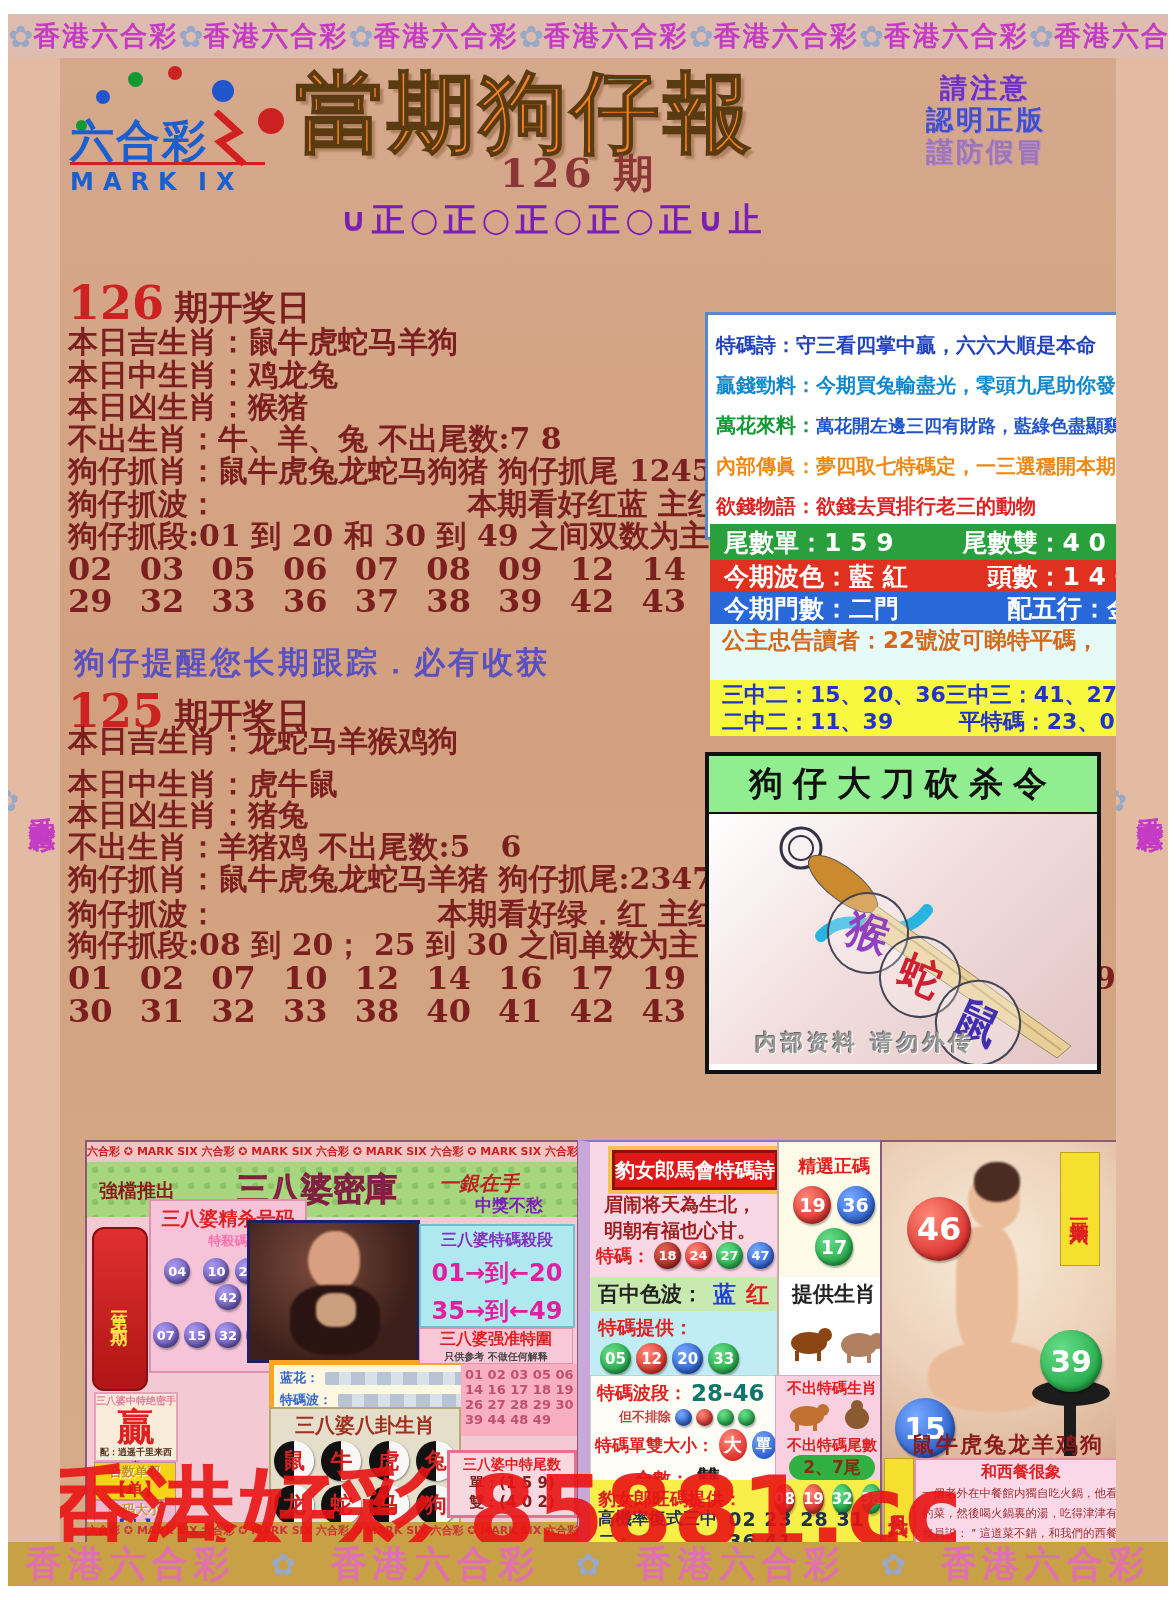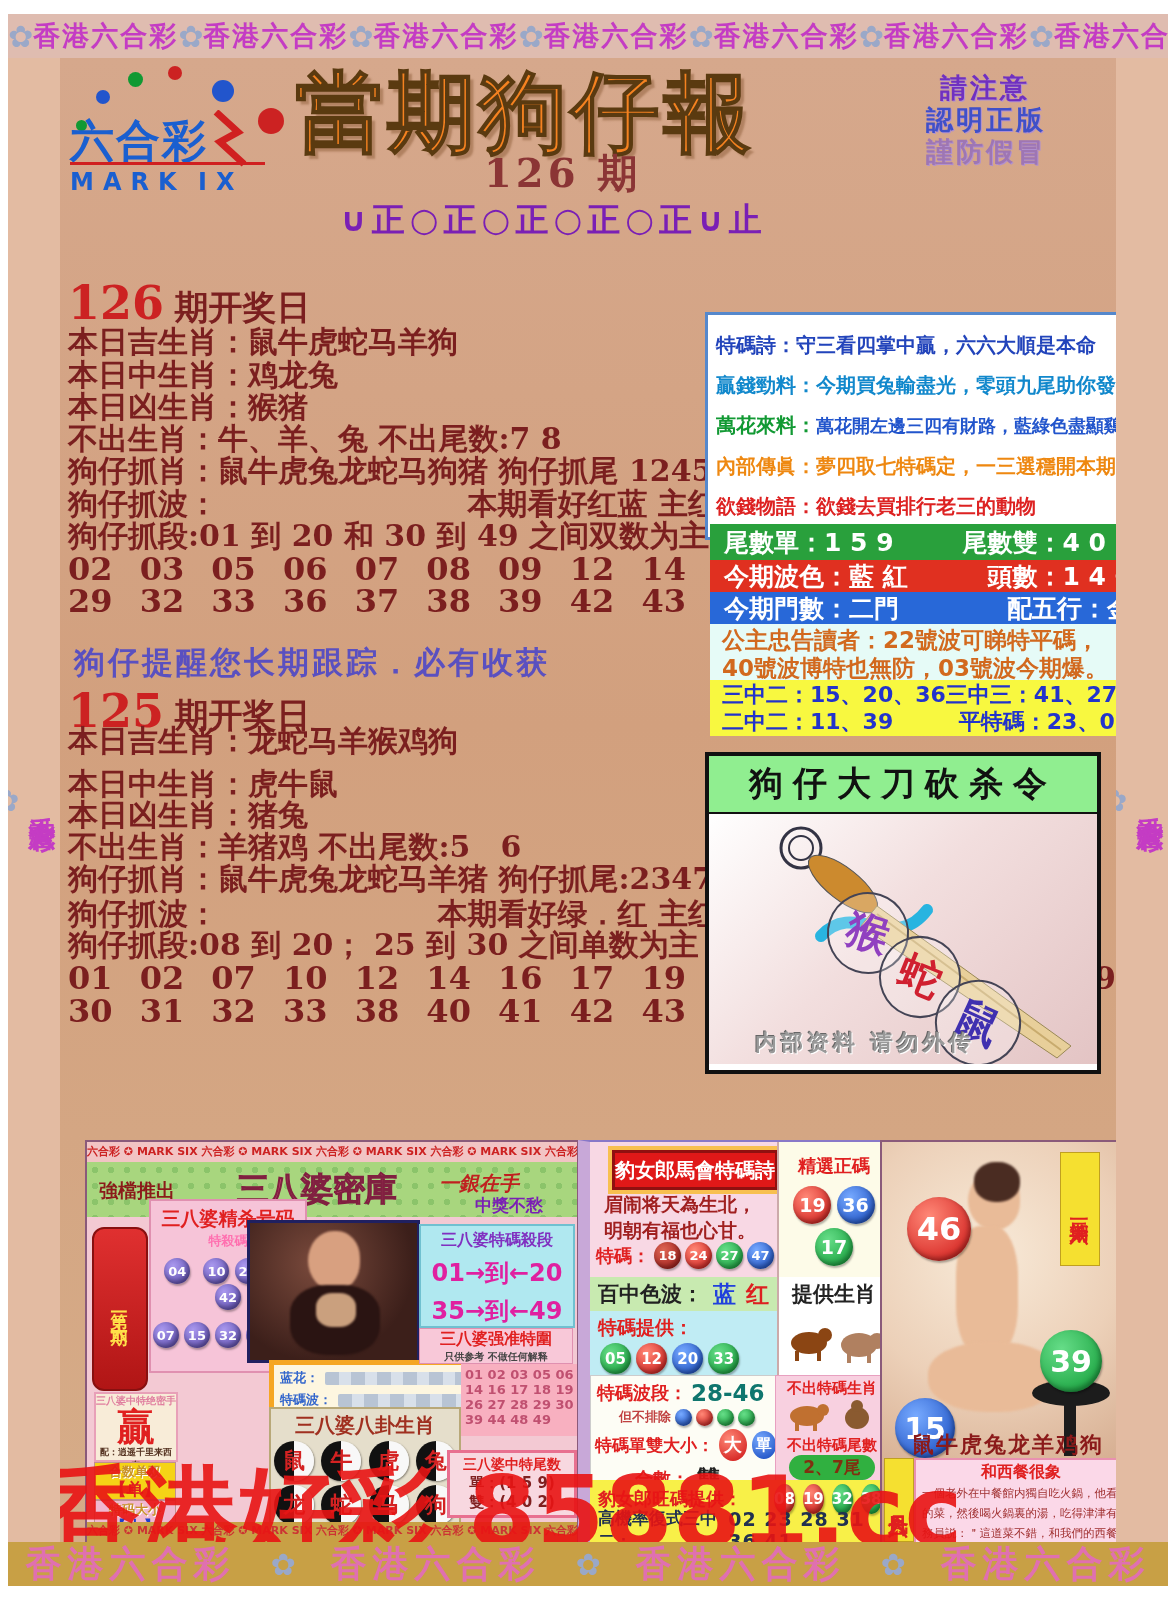--- a/index.html
+++ b/index.html
@@ -164,21 +164,21 @@
       <span class="dot" style="left:6px;top:58px;width:11px;height:11px;background:#119933;"></span>
       <span class="abs logo-cn" style="left:0px;top:50px;">六合彩</span>
       <svg class="abs" style="left:140px;top:48px;" width="42" height="58">
         <polyline points="6,2 28,22 10,32 34,54" fill="none" stroke="#d02020" stroke-width="7"></polyline>
       </svg>
       <div class="abs" style="left:0px;top:100px;width:195px;height:3px;background:#d02020;"></div>
       <span class="abs logo-en" style="left:0px;top:106px;">MARK</span>
       <span class="abs logo-en" style="left:128px;top:106px;">IX</span>
     </div>
     <div class="abs title" style="left:235px;top:-4px;">當期狗仔報</div>
-    <div class="abs" style="left:424px;top:88px;font-family:'DejaVu Serif',serif;color:#8b3535;font-weight:bold;font-size:40px;letter-spacing:4px;">126 期</div>
+    <div class="abs" style="left:440px;top:88px;font-family:'DejaVu Serif',serif;color:#8b3535;font-weight:bold;font-size:40px;letter-spacing:4px;">126 期</div>
     <div class="abs notice notice1" style="left:880px;top:12px;">請注意</div>
     <div class="abs notice notice2" style="left:866px;top:44px;">認明正版</div>
     <div class="abs notice notice3" style="left:866px;top:76px;">謹防假冒</div>
     <div class="abs seal" style="left:280px;top:140px;">∪正○正○正○正○正∪止</div>
 
     <div class="abs maroon" style="left:8px;top:218px;">
       <span class="rednum">126</span>
       <span style="font-size:34px;">期开奖日</span>
     </div>
     <div class="abs maroon tline" style="left:8px;top:264px;">
@@ -264,21 +264,20 @@
     <div class="abs trow rr" style="left:650px;top:502px;width:408px;height:32px;">
         <span>今期波色：藍 紅</span>
         <span>頭數：1 4 0</span>
       </div>
     <div class="abs trow rb" style="left:650px;top:534px;width:408px;height:32px;">
         <span>今期門數：二門</span>
         <span>配五行：金</span>
       </div>
     <div class="abs advice" style="left:650px;top:566px;width:408px;height:56px;">
       <div>公主忠告讀者：22號波可睇特平碼，</div>
-      <div>40號波博特也無防，03號波今期爆。</div>
     </div>
     <div class="abs yellowrow" style="left:650px;top:622px;width:408px;height:27px;align-items:center;">
         <span>三中二：15、20、36</span>
         <span>三中三：41、27、10</span>
       </div>
     <div class="abs yellowrow" style="left:650px;top:649px;width:408px;height:27px;align-items:center;">
         <span>二中二：11、39</span>
         <span>平特碼：23、07</span>
       </div>
 

